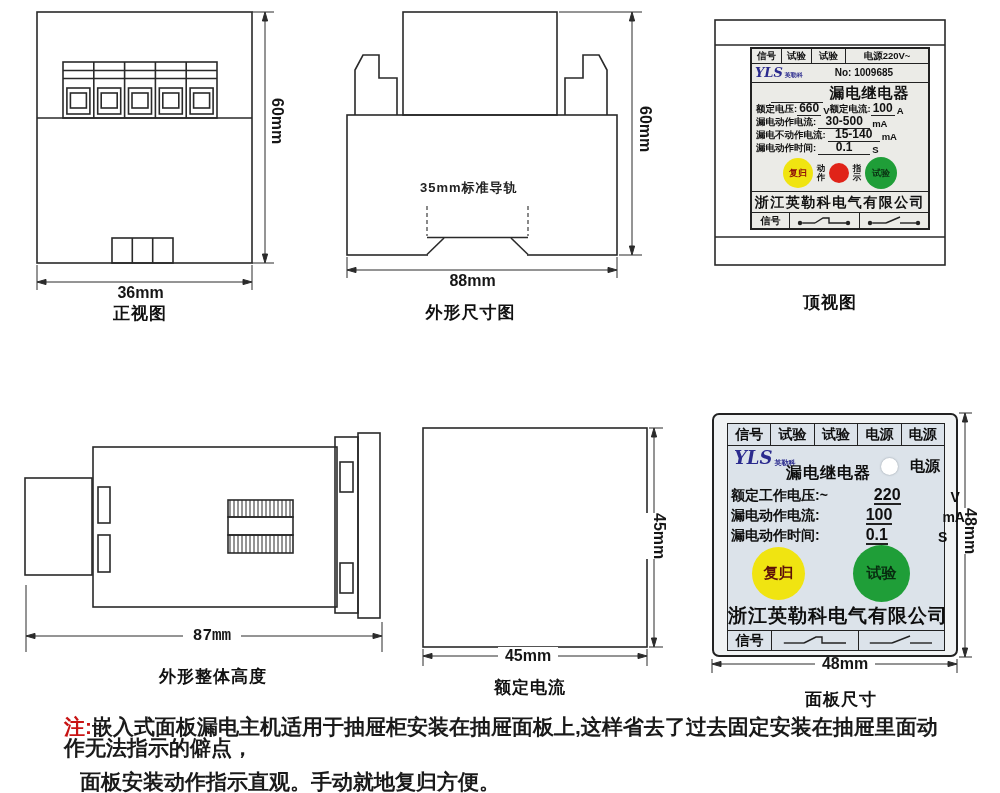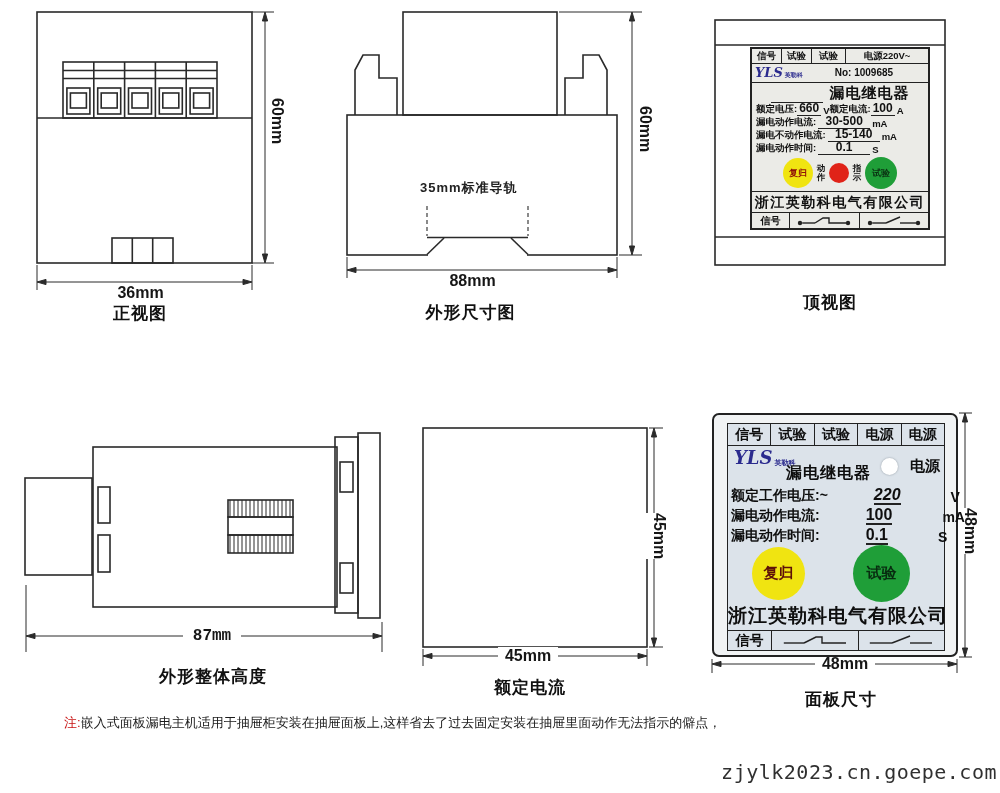--- a/index.html
+++ b/index.html
@@ -6,21 +6,21 @@
   .canvas{position:relative;width:1000px;height:793px;background:#fff;overflow:hidden;
           font-family:"Liberation Sans",sans-serif;color:#1c1c1c;}
   svg.art{position:absolute;left:0;top:0;}
   
   .dim{position:absolute;font-weight:bold;font-size:16px;color:#161616;text-align:center;}
   .dim.onln{background:#fff;padding:0 5px;}
   .dim.v{writing-mode:vertical-rl;}
   .cap{position:absolute;font-weight:bold;font-size:17px;color:#111;text-align:center;letter-spacing:1px;}
   .rail{position:absolute;font-weight:bold;font-size:13px;color:#222;letter-spacing:1px;}
   .sec-title{position:absolute;font-weight:bold;font-size:20px;color:#0d0d0d;letter-spacing:0.5px;}
-  .note{position:absolute;font-weight:normal;font-size:13px;color:#1a1a1a;line-height:1.0;}
+  .note{position:absolute;font-weight:bold;font-size:21px;color:#1a1a1a;line-height:1.0;}
   .note .l2{margin-top:13px;padding-left:16px;}
   .note .red{color:var(--note-red,#c81414);}
   .wm{position:absolute;font-family:"DejaVu Sans Mono","Liberation Mono",monospace;
       font-size:20px;color:#303030;letter-spacing:0.5px;}
   
   .tvl{position:absolute;box-sizing:border-box;border:2px solid #222;background:var(--label-bg,#ebebe7);
        display:flex;flex-direction:column;font-weight:bold;color:#111;}
   .tvl-terms{display:flex;height:14px;border-bottom:1.4px solid #222;align-items:center;text-align:center;font-size:9.5px;}
   .tvl-terms .t{display:block;border-right:1.2px solid #222;height:100%;line-height:14px;box-sizing:border-box;}
   .tvl-terms .t.last{flex:1;border-right:none;}
@@ -309,21 +309,21 @@
         <span class="t last">电源</span>
       </div>
       <div class="fp-brand">
         <span class="logo"><span>YLS</span><small>英勒科</small></span>
         <span class="fp-prod">漏电继电器</span>
         <span class="led fp-led1"></span>
         <span class="fp-led1-lab">电源</span>
       </div>
       <div class="fp-spec">
         <span class="n">额定工作电压:~</span>
-        <span class="v" style="width:56px;font-style:italic;">220</span>
+        <span class="v" style="width:56px;">220</span>
         <span class="u">V</span>
         <span class="led" style="width:16px;height:16px;"></span>
         <span class="ledlab">动作</span>
       </div>
       <div class="fp-spec">
         <span class="n">漏电动作电流:</span>
         <span class="v" style="width:90px;">100</span>
         <span class="u">mA</span>
       </div>
       <div class="fp-spec">
@@ -355,17 +355,17 @@
             <circle cx="73" cy="10" r="2.8" fill="#dce3ea"></circle>
           </svg>
         </span>
       </div>
     </div>
   </div>
 
 
   <div class="note" style="left:64px;top:716px;width:880px;">
     <div class="l1"><span class="red">注:</span><span>嵌入式面板漏电主机适用于抽屉柜安装在抽屉面板上,这样省去了过去固定安装在抽屉里面动作无法指示的僻点，</span></div>
+    <div class="l2">面板安装动作指示直观。手动就地复归方便。</div>
   </div>
 
-  <div class="wm" style="left:712px;top:760px;width:285px;text-align:right;">zjylk2023.cn.goepe.com</div>
 
 </div>
 
 </body></html>

